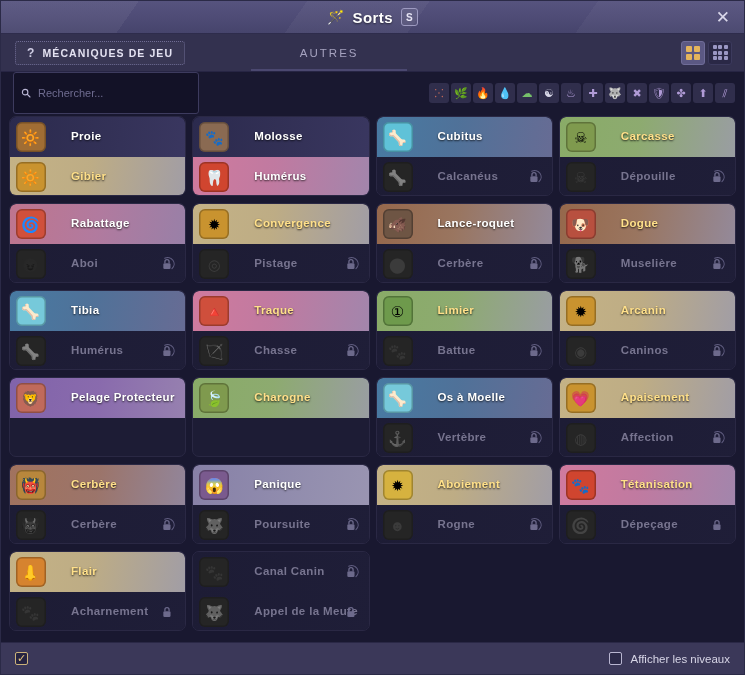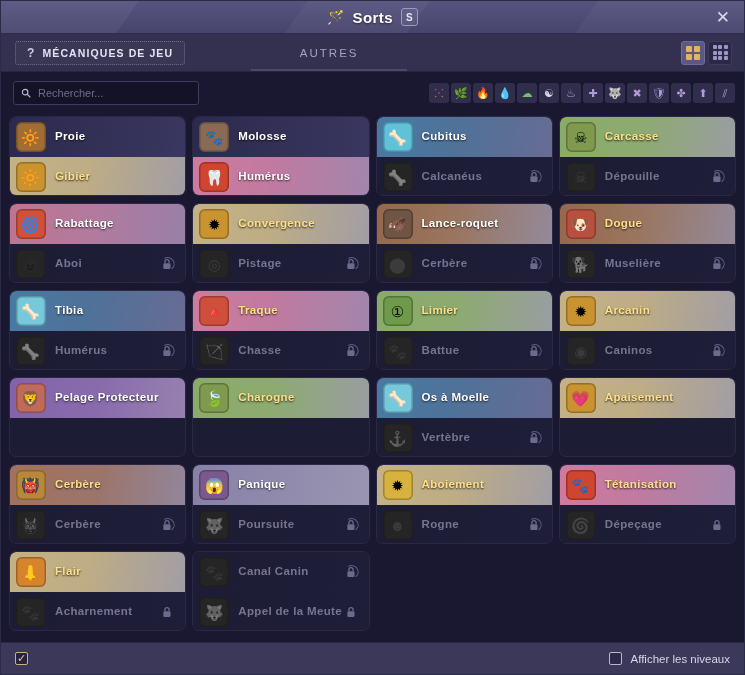--- a/index.html
+++ b/index.html
@@ -104,21 +104,21 @@
   
   .searchbar {
     position: relative;
     height: 42px; flex: 0 0 42px;
     background: #191830;
     display: flex; align-items: center;
     padding: 0 12px;
   }
   .search-wrap {
     position: relative;
-    width: 186px; height: 24px;
+    width: 186px; height: 42px;
     background: #131227; border: 1px solid #3d3b5e; border-radius: 3px;
     display: flex; align-items: center; padding-left: 24px;
   }
   .search-icon {
     position: absolute; left: 7px; top: 50%; transform: translateY(-50%);
     width: 10px; height: 10px;
   }
   .search-input {
     width: 100%; height: 100%;
     background: transparent; border: 0; outline: none;
@@ -172,21 +172,21 @@
     position: relative; z-index: 2;
     width: 30px; height: 30px; flex: 0 0 30px;
     border-radius: 6px;
     display: flex; align-items: center; justify-content: center;
     font-size: 15px; line-height: 1;
     box-shadow: inset 0 0 0 1.5px rgba(0,0,0,.25);
   }
   .icon-sq.locked { background: #43415f; color: #6a6889; box-shadow: inset 0 0 0 1.5px rgba(0,0,0,.2); }
   .lbl {
     position: relative; z-index: 2;
-    margin-left: 9px;
+    margin-left: 25px;
     font-size: 11.5px; font-weight: bold;
     letter-spacing: .35px;
     line-height: 1.15;
     max-width: 118px;
   }
   .lbl.unlocked { color: #ffffff; text-shadow: 0 1px 2px rgba(0,0,0,.75); }
   .lbl.gold     { color: #ffe08a; text-shadow: 0 1px 2px rgba(0,0,0,.8); }
   .lbl.locked   { color: #77748f; font-weight: bold; text-shadow: none; }
   .lock {
     position: absolute; right: 10px; top: 50%; transform: translateY(-50%);
@@ -542,20 +542,30 @@
             <path d="M3.2 13.6A8 8 0 0 1 15.2 3.2" fill="none" stroke="#5e5b7e" stroke-width="1.4" stroke-linecap="round" transform="rotate(96 10 10)"></path>
           </svg>
         </div>
       </div>
       <div class="card">
         <div class="row top">
           <div class="bgfx" style="background: linear-gradient(100deg, rgb(205, 186, 138) 0%, rgb(198, 180, 137) 45%, rgb(168, 164, 171) 100%);"></div>
           <div class="icon-sq" style="background: rgb(201, 147, 47);">💗</div>
           <div class="lbl gold">Apaisement</div>
         </div>
+        <div class="row bottom locked">
+          <div class="bgfx" style="background: linear-gradient(100deg, rgb(29, 28, 53) 0%, rgb(31, 30, 56) 100%);"></div>
+          <div class="icon-sq locked" style="filter: grayscale(1) brightness(0.55);">◍</div>
+          <div class="lbl locked">Affection</div>
+          <svg viewBox="0 0 20 20" class="lock">
+            <rect x="5.4" y="9" width="9" height="7.2" rx="1.6" fill="#6d6a8c"></rect>
+            <path d="M7.4 9V7.2a2.6 2.6 0 0 1 5.2 0V9" fill="none" stroke="#6d6a8c" stroke-width="1.6"></path>
+            <path d="M3.2 13.6A8 8 0 0 1 15.2 3.2" fill="none" stroke="#5e5b7e" stroke-width="1.4" stroke-linecap="round" transform="rotate(96 10 10)"></path>
+          </svg>
+        </div>
       </div>
       <div class="card">
         <div class="row top">
           <div class="bgfx" style="background: linear-gradient(100deg, rgb(168, 119, 96) 0%, rgb(162, 121, 109) 50%, rgb(152, 139, 160) 100%);"></div>
           <div class="icon-sq" style="background: rgb(184, 135, 60);">👹</div>
           <div class="lbl gold">Cerbère</div>
         </div>
         <div class="row bottom locked">
           <div class="bgfx" style="background: linear-gradient(100deg, rgb(29, 28, 53) 0%, rgb(31, 30, 56) 100%);"></div>
           <div class="icon-sq locked" style="filter: grayscale(1) brightness(0.55);">👹</div>

